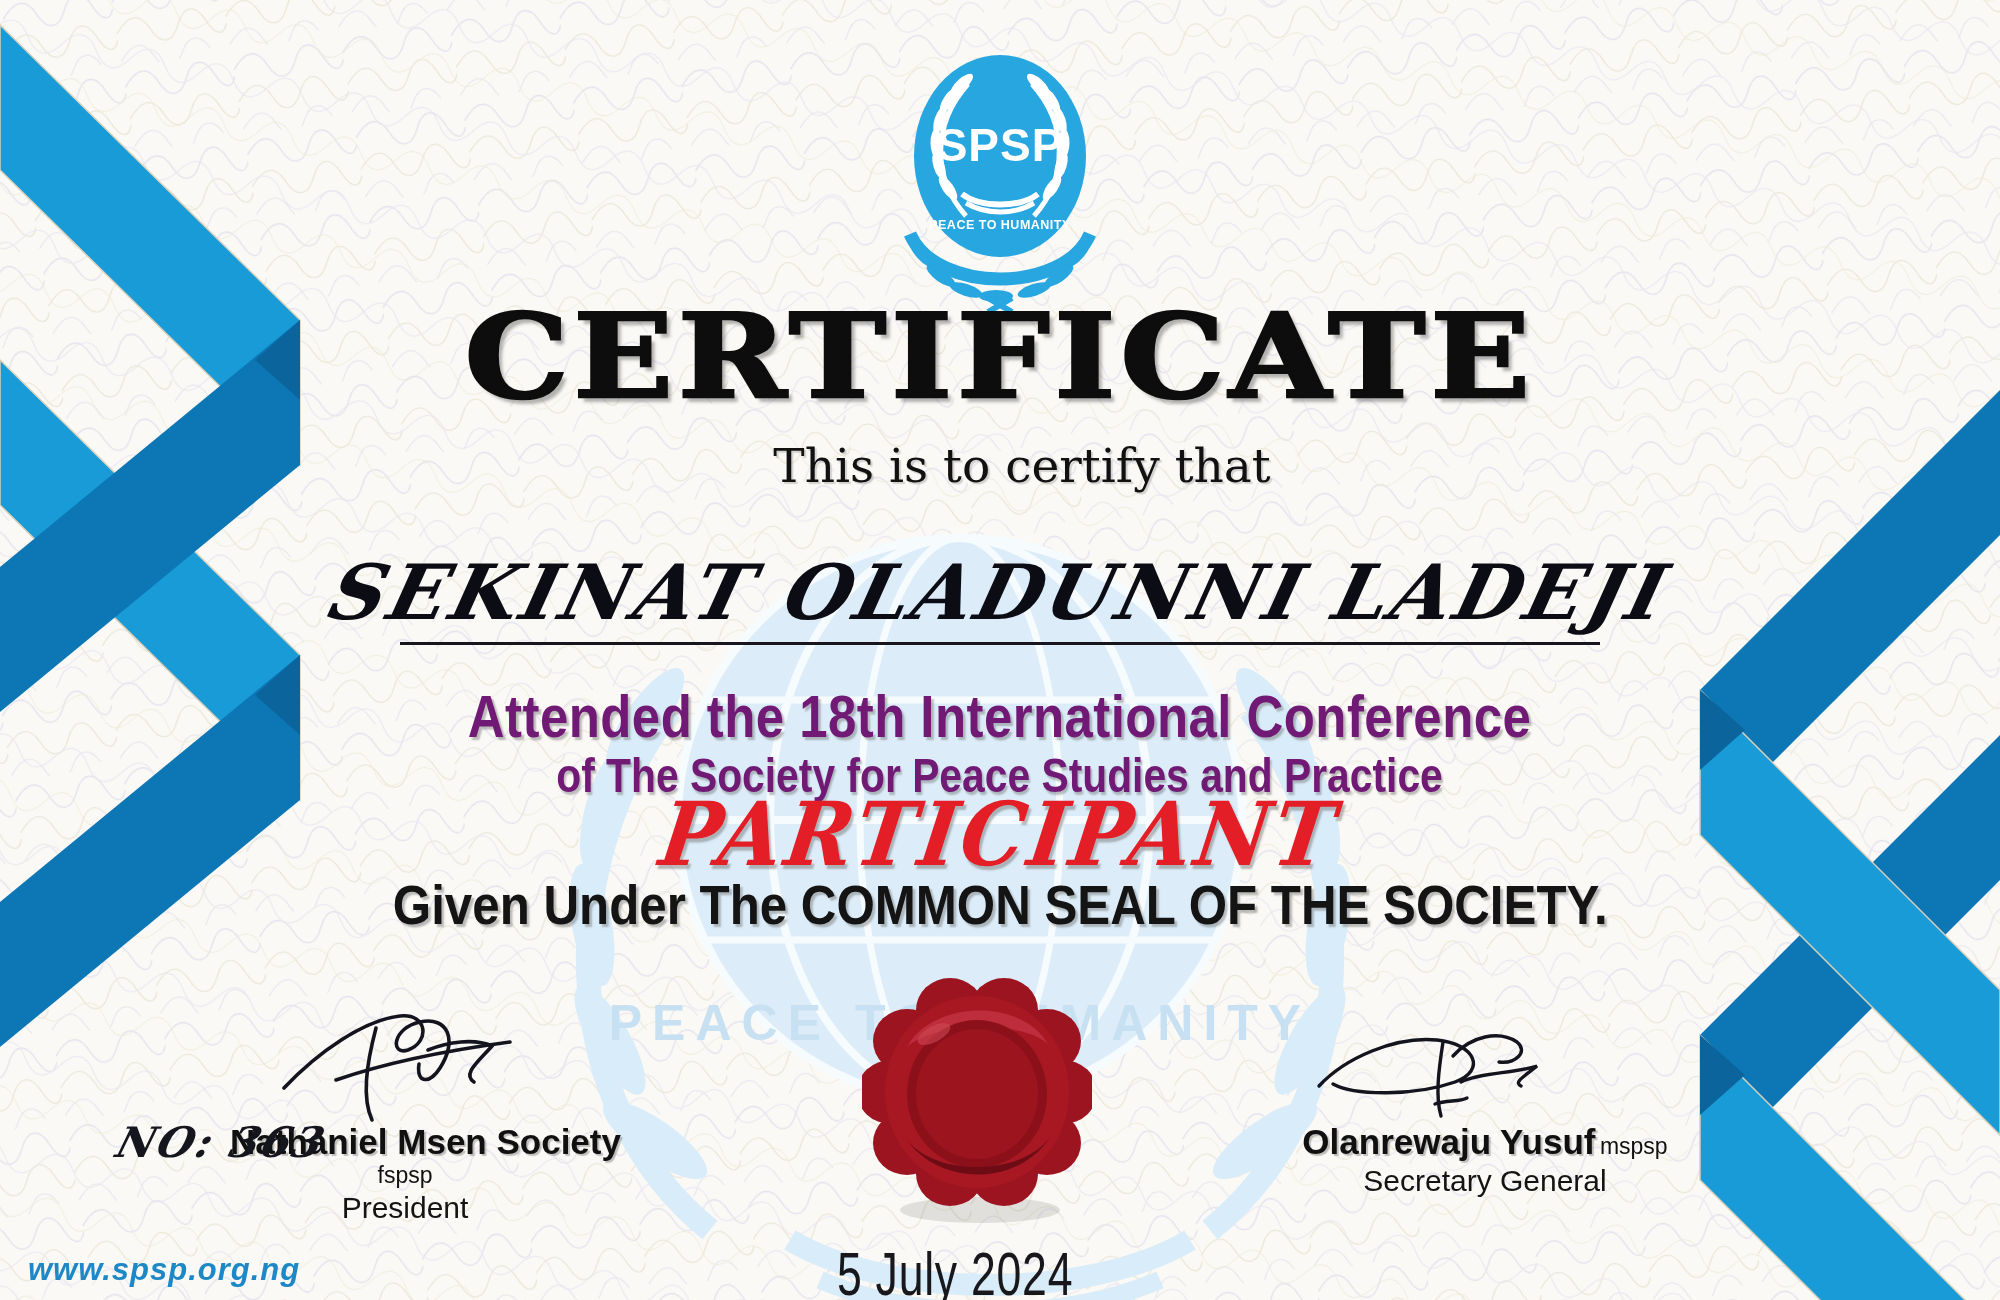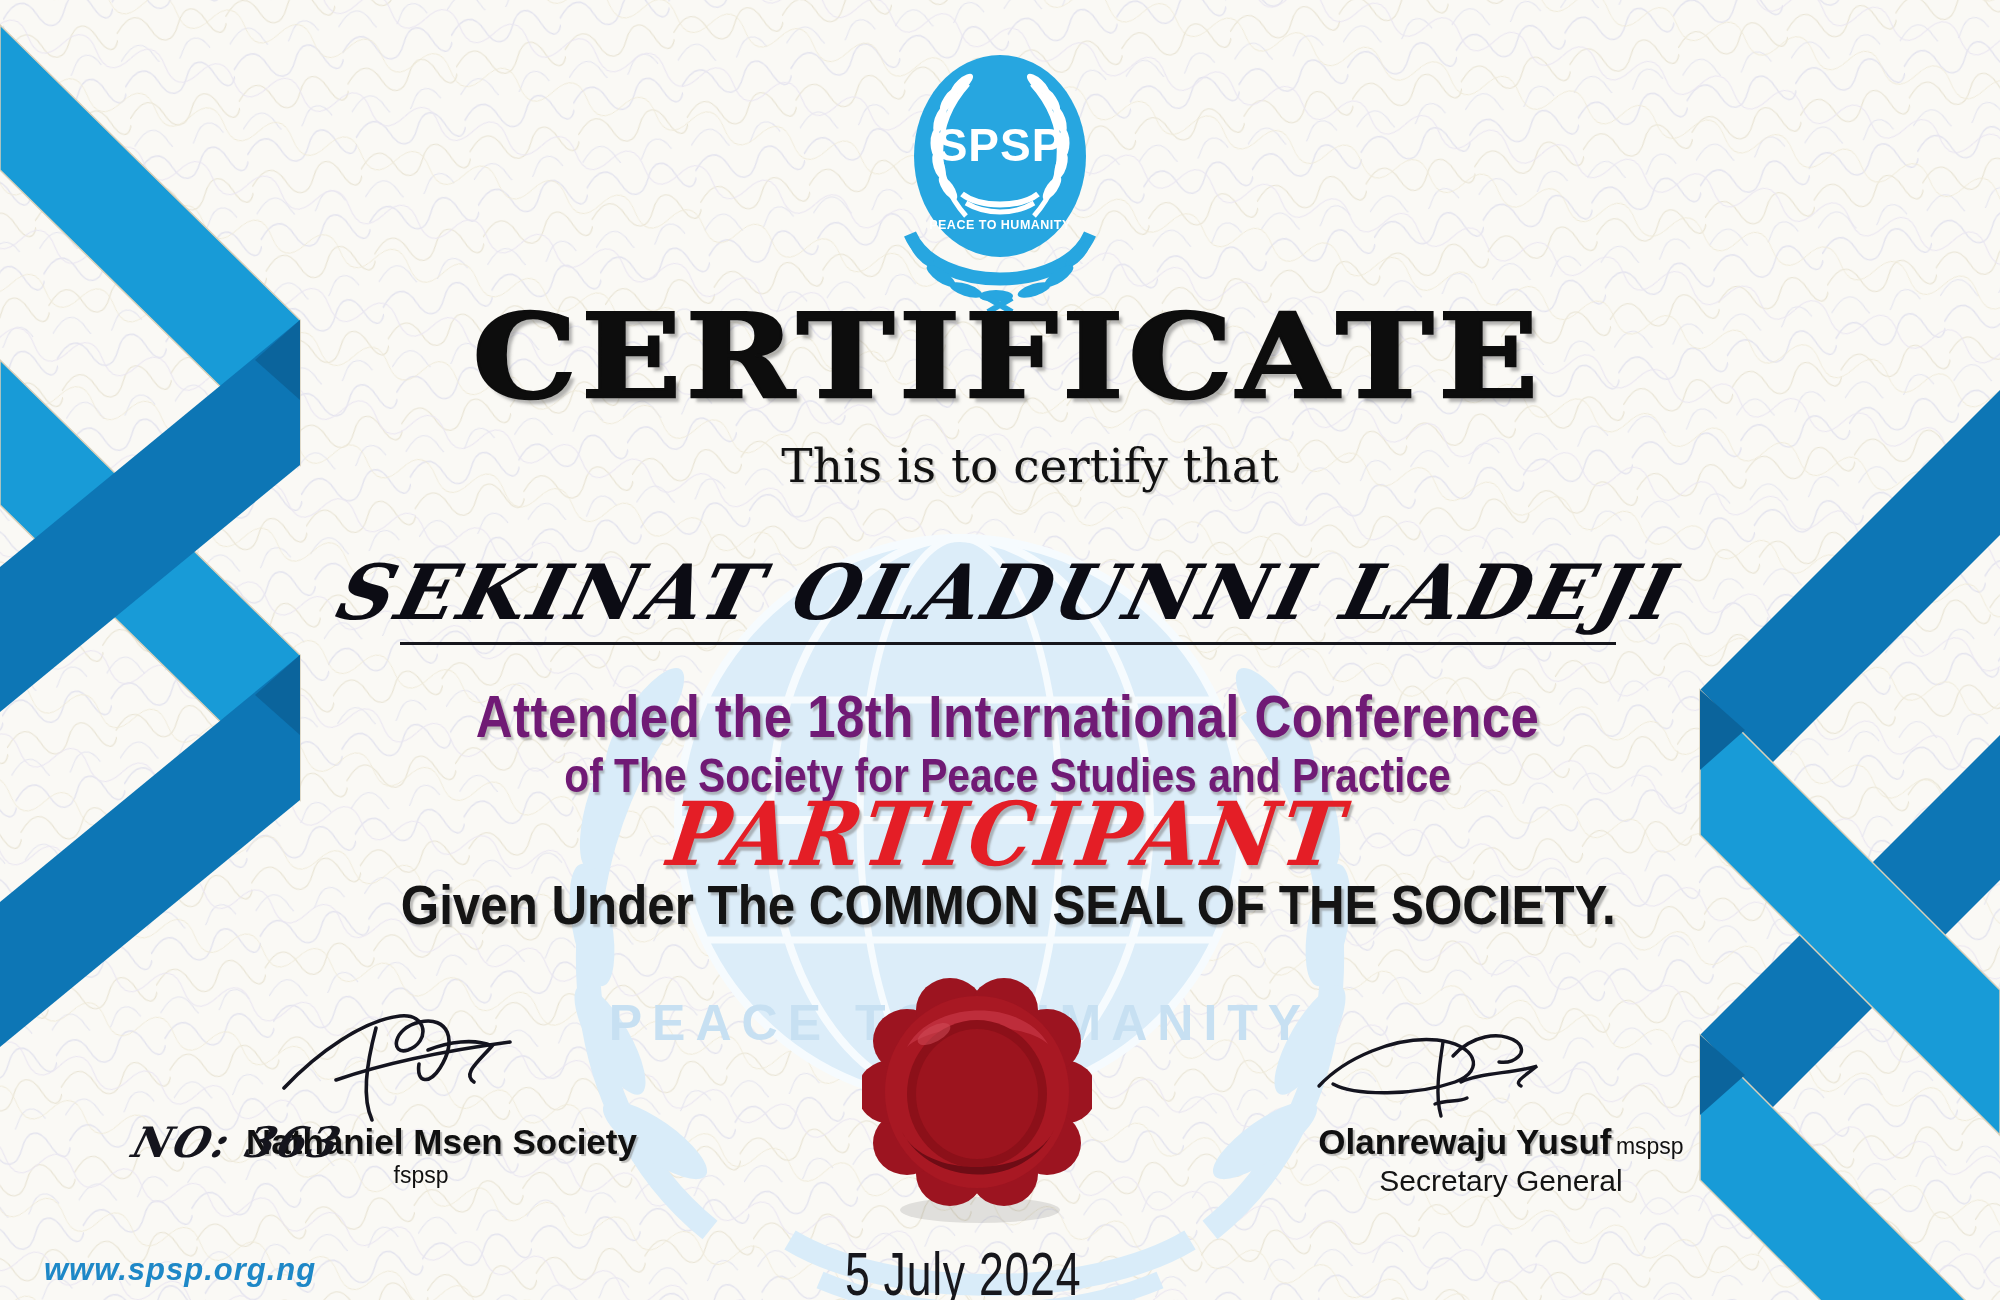--- a/index.html
+++ b/index.html
@@ -1,20 +1,20 @@
 <!DOCTYPE html>
 <html><head>
 <meta charset="utf-8">
 <style>
   html,body{margin:0;padding:0;background:#555;}
   .page{
     position:relative;width:2000px;height:1300px;overflow:hidden;
     background:#faf9f5;font-family:"Liberation Sans",sans-serif;
   }
-  .abs{position:absolute;padding-left:16px;}
+  .abs{position:absolute;}
   svg{display:block;}
   .bg-pattern{position:absolute;left:0;top:0;width:2000px;height:1300px;}
   .watermark{position:absolute;left:400px;top:350px;width:1180px;height:950px;}
   .ribbons{position:absolute;left:0;top:0;width:2000px;height:1300px;}
   .logo-svg{position:absolute;left:838px;top:26px;width:324px;height:292px;}
 
   .title{
     left:0;right:0;top:288px;text-align:center;
     font-family:"DejaVu Serif",serif;font-weight:bold;font-size:116px;color:#0d0d0d;
     letter-spacing:4px;-webkit-text-stroke:2.5px #0d0d0d;
@@ -220,20 +220,21 @@
     <g fill="none" stroke="#14141f" stroke-width="3.6" stroke-linecap="round">
       <path d="M6,98 C40,62 86,30 122,26 C150,23 152,52 130,60 C112,66 114,38 142,32 C170,26 180,50 162,78 C152,94 138,94 141,74"></path>
       <path d="M58,90 C110,72 172,60 232,52"></path>
       <path d="M98,38 C88,76 84,108 94,130"></path>
       <path d="M150,60 C170,52 196,48 214,56 C200,72 184,84 196,92"></path>
     </g>
   </svg>
   <div class="abs sig-left-text sig-block">
     <span class="sig-name">Nathaniel Msen Society</span>
     <span class="sig-suffix">fspsp</span>
+    <div class="sig-title">President</div>
   </div>
   <div class="abs serial"><span>NO: 363</span></div>
 
   <svg class="sig-svg-right" viewBox="0 0 245 120">
     <g fill="none" stroke="#14141f" stroke-width="3.4" stroke-linecap="round">
       <path d="M4,74 C30,46 80,24 122,28 C160,32 172,58 140,70 C100,84 40,84 18,72"></path>
       <path d="M128,30 C124,56 120,84 126,104"></path>
       <path d="M138,44 C156,24 184,18 202,30 C214,40 200,52 184,50"></path>
       <path d="M146,70 C168,60 196,62 222,54 C210,64 198,70 206,74"></path>
       <path d="M120,92 C132,88 144,90 152,86"></path>

